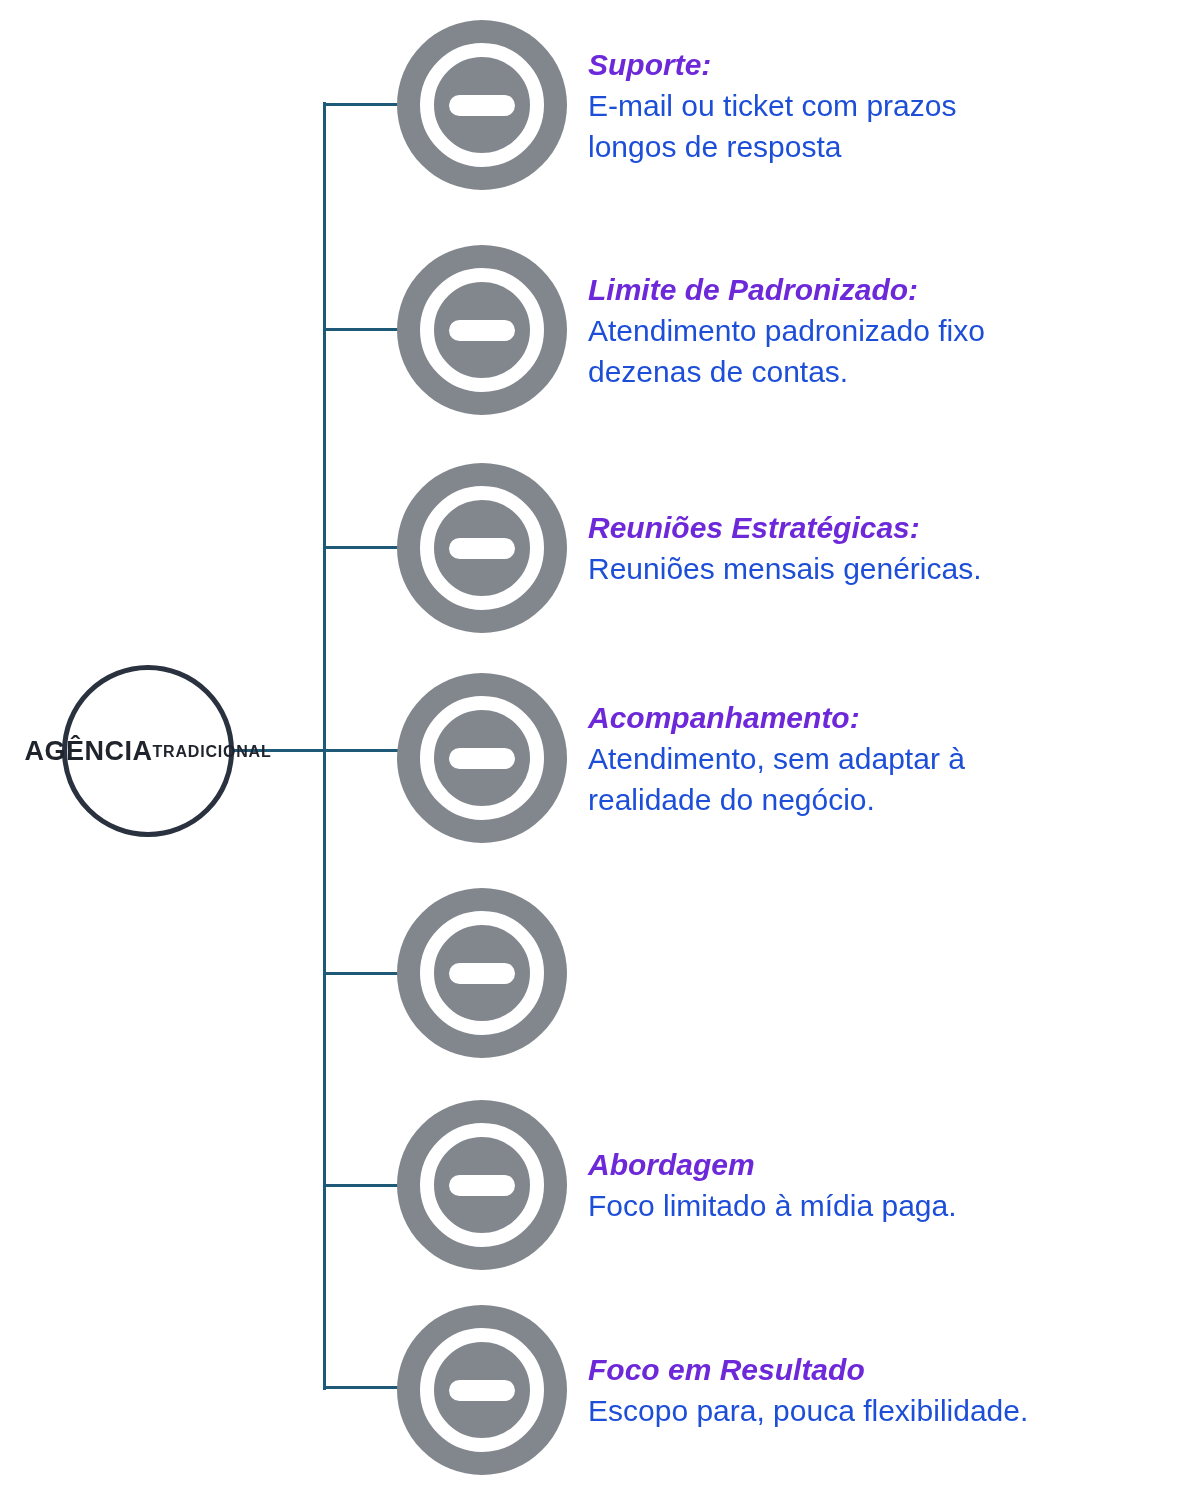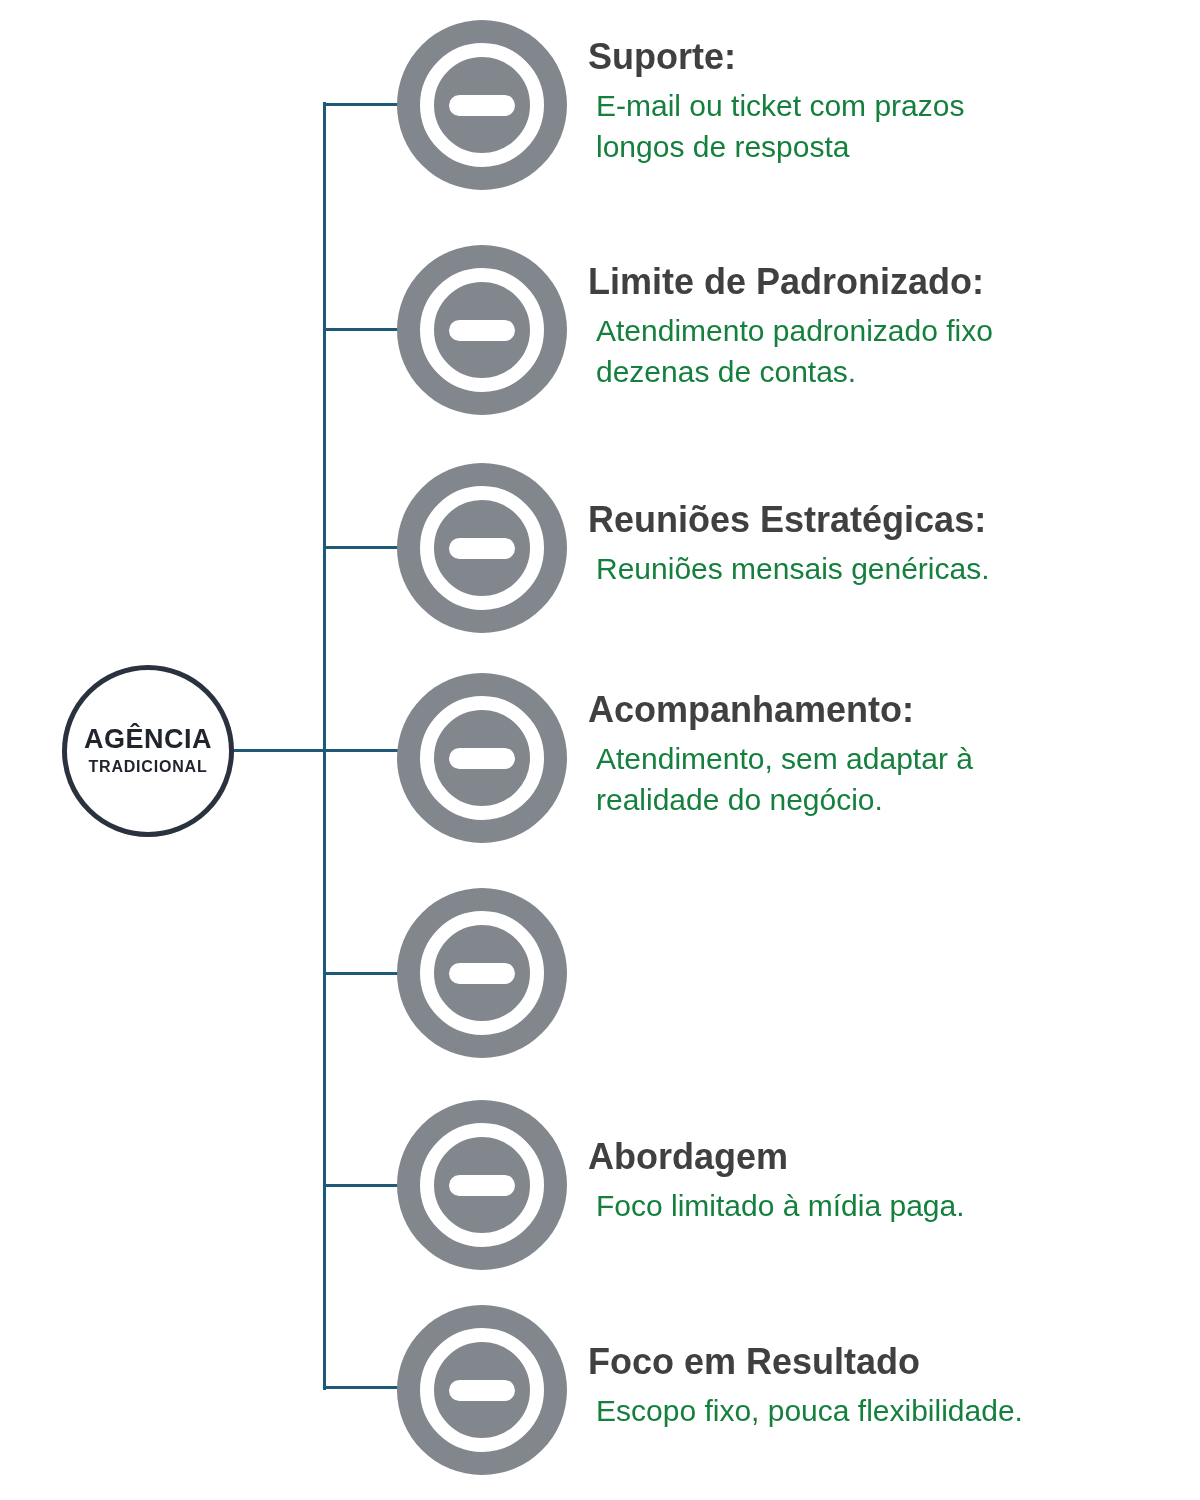--- a/index.html
+++ b/index.html
@@ -24,21 +24,21 @@
   
   .root-circle {
     position: absolute;
     left: 62px; top: 665px;
     width: 172px; height: 172px;
     box-sizing: border-box;
     border: 5px solid #29323E;
     border-radius: 50%;
     background: #ffffff;
     display: flex;
-    flex-direction: column;
+    flex-direction: row;
     align-items: center;
     justify-content: center;
     text-align: center;
   }
   .root-title {
     font-size: 27px;
     font-weight: 700;
     color: #20242C;
     letter-spacing: 0.5px;
     line-height: 30px;
@@ -84,30 +84,31 @@
     width: 66px; height: 21px;
     border-radius: 11px;
     background: #ffffff;
   }
   .row-text {
     margin-left: 21px;
     max-width: 590px;
   }
   .item-title {
     margin: 0;
-    font-size: 36px;
+    font-size: 30px;
     font-weight: 700;
-    color: #404040;
+    color: #6d28d9;
     line-height: 41px;
+    font-style: italic;
   }
   .item-desc {
-    margin: 8px;
+    margin: 0;
     font-size: 30px;
     font-weight: 400;
-    color: #15803d;
+    color: #1d4ed8;
     line-height: 41px;
     white-space: pre-line;
   }
 </style>
 </head>
 <body>
 
 <div class="canvas">
 
   <div class="line vline"></div>
@@ -196,17 +197,17 @@
   </div>
 
   <div class="row" style="top:1305px">
     <div class="minus-icon">
       <div class="minus-ring">
         <div class="minus-bar"></div>
       </div>
     </div>
     <div class="row-text">
       <p class="item-title">Foco em Resultado</p>
-      <p class="item-desc">Escopo fixo, pouca flexibilidade.</p>
+      <p class="item-desc">Escopo para, pouca flexibilidade.</p>
     </div>
   </div>
 
 </div>
 
 </body></html>

